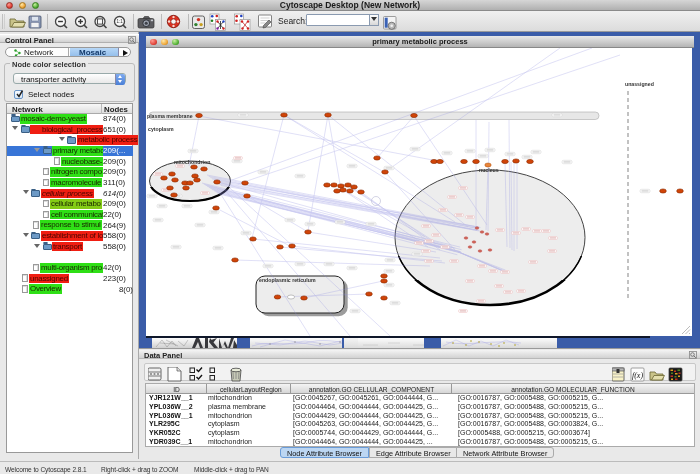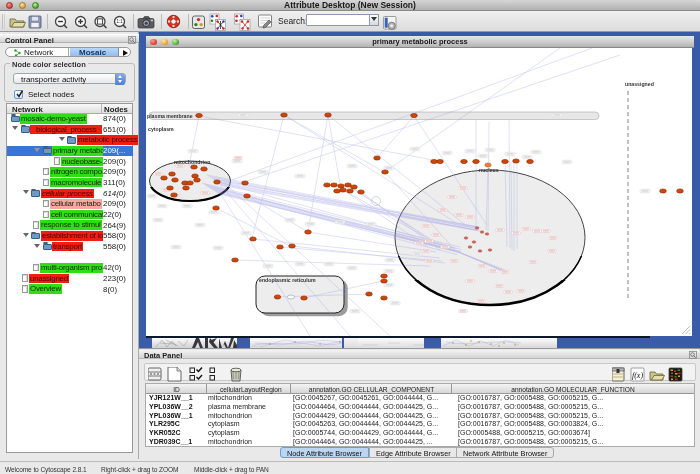--- a/index.html
+++ b/index.html
@@ -4,21 +4,21 @@
 * { margin:0; padding:0; box-sizing:border-box; }
 body { width:700px; height:474px; font-family:"Liberation Sans", sans-serif; background:#e9e9e9; position:relative; overflow:hidden; }
 .abs { position:absolute; }
 </style></head>
 <body>
 
 <div class="abs" style="left:0;top:0;width:700px;height:11px;background:linear-gradient(#d6d6d6,#b0b0b0);border-bottom:1px solid #8a8a8a;">
   <span class="abs" style="left:6px;top:2px;width:7px;height:7px;border-radius:50%;background:radial-gradient(circle at 35% 30%, #ff9a90, #e2453a 60%, #a02018);border:0.5px solid #9a3028;"></span>
   <span class="abs" style="left:19px;top:2px;width:7px;height:7px;border-radius:50%;background:radial-gradient(circle at 35% 30%, #ffe9a8, #f0a83a 60%, #b07010);border:0.5px solid #a87820;"></span>
   <span class="abs" style="left:32px;top:2px;width:7px;height:7px;border-radius:50%;background:radial-gradient(circle at 35% 30%, #c8f0a0, #58b43a 60%, #2a7010);border:0.5px solid #3a8020;"></span>
-  <div style="text-align:center;font-size:8.5px;font-weight:bold;color:#1a1a1a;line-height:11px;">Attribute Desktop (New Session)</div>
+  <div style="text-align:center;font-size:8.5px;font-weight:bold;color:#1a1a1a;line-height:11px;">Cytoscape Desktop (New Network)</div>
 </div>
 
 <div class="abs" style="left:0;top:11px;width:700px;height:21px;background:linear-gradient(#f0f0f0,#dcdcdc);border-bottom:1px solid #9a9a9a;">
 <svg width="700" height="21" viewBox="0 0 700 21" xmlns="http://www.w3.org/2000/svg" style="position:absolute;left:0;top:0">
 <line x1="2.5" y1="3" x2="2.5" y2="18" stroke="#c0c0c0"></line>
       <line x1="4.5" y1="3" x2="4.5" y2="18" stroke="#cfcfcf"></line>
 
 <g transform="translate(10,5)">
         <path d="M0 11 L0 3 L5 3 L6.5 5 L14 5 L14 11 Z" fill="#c9c389" stroke="#6b6633" stroke-width="0.8"></path>
         <path d="M1.5 11 L4 6.5 L15.5 6.5 L13 11 Z" fill="#e4dfae" stroke="#6b6633" stroke-width="0.8"></path>
@@ -184,21 +184,21 @@
 <div style="position:absolute;left:7px;top:113.6px;width:126px;height:10.65px;">
 <span style="position:absolute;left:4px;top:2.2px;width:9px;height:6.5px;background:#6d9ac6;border:0.5px solid #3a5f85;border-radius:1px;"></span>
         <span style="position:absolute;left:4px;top:0.8px;width:4.5px;height:2px;background:#6d9ac6;border:0.5px solid #3a5f85;border-radius:1px;"></span>
 <span style="position:absolute;left:13px;top:0.4px;max-width:83px;overflow:hidden;font-size:7.9px;letter-spacing:-0.25px;line-height:9.6px;background:#2fdf16;color:#1a2800;padding:0 1px;white-space:nowrap;display:inline-block;">mosaic-demo-yeast</span>
 <span style="position:absolute;left:96px;top:0.6px;width:30px;font-size:7.9px;line-height:9.6px;color:#222;">874(0)</span>
 </div>
 <div style="position:absolute;left:7px;top:124.2px;width:126px;height:10.65px;">
 <span style="position:absolute;left:5px;top:2.2px;width:0;height:0;border-left:3.4px solid transparent;border-right:3.4px solid transparent;border-top:4.6px solid #666;"></span>
 <span style="position:absolute;left:14px;top:2.2px;width:9px;height:6.5px;background:#6d9ac6;border:0.5px solid #3a5f85;border-radius:1px;"></span>
         <span style="position:absolute;left:14px;top:0.8px;width:4.5px;height:2px;background:#6d9ac6;border:0.5px solid #3a5f85;border-radius:1px;"></span>
-<span style="position:absolute;left:23px;top:0.4px;max-width:73px;overflow:hidden;font-size:7.9px;letter-spacing:-0.25px;line-height:9.6px;background:#f01e12;color:#4a0500;padding:0 6px;white-space:nowrap;display:inline-block;">biological_process</span>
+<span style="position:absolute;left:23px;top:0.4px;max-width:73px;overflow:hidden;font-size:7.9px;letter-spacing:-0.25px;line-height:9.6px;background:#f01e12;color:#4a0500;padding:0 12px;white-space:nowrap;display:inline-block;">biological_process</span>
 <span style="position:absolute;left:96px;top:0.6px;width:30px;font-size:7.9px;line-height:9.6px;color:#222;">651(0)</span>
 </div>
 <div style="position:absolute;left:7px;top:134.9px;width:126px;height:10.65px;margin-left:36px;">
 <span style="position:absolute;left:16px;top:2.2px;width:0;height:0;border-left:3.4px solid transparent;border-right:3.4px solid transparent;border-top:4.6px solid #666;"></span>
 <span style="position:absolute;left:24px;top:2.2px;width:9px;height:6.5px;background:#6d9ac6;border:0.5px solid #3a5f85;border-radius:1px;"></span>
         <span style="position:absolute;left:24px;top:0.8px;width:4.5px;height:2px;background:#6d9ac6;border:0.5px solid #3a5f85;border-radius:1px;"></span>
 <span style="position:absolute;left:34px;top:0.4px;max-width:62px;overflow:hidden;font-size:7.9px;letter-spacing:-0.25px;line-height:9.6px;background:#f01e12;color:#4a0500;padding:0 1px;white-space:nowrap;display:inline-block;">metabolic process</span>
 <span style="position:absolute;left:96px;top:0.6px;width:30px;font-size:7.9px;line-height:9.6px;color:#222;">280(0)</span>
 </div>
 <div style="position:absolute;left:7px;top:145.6px;width:126px;height:10.65px;background:#3875d7;">
@@ -225,21 +225,21 @@
 </div>
 <div style="position:absolute;left:7px;top:188.2px;width:126px;height:10.65px;font-style:italic;">
 <span style="position:absolute;left:16px;top:2.2px;width:0;height:0;border-left:3.4px solid transparent;border-right:3.4px solid transparent;border-top:4.6px solid #666;"></span>
 <span style="position:absolute;left:24px;top:2.2px;width:9px;height:6.5px;background:#6d9ac6;border:0.5px solid #3a5f85;border-radius:1px;"></span>
         <span style="position:absolute;left:24px;top:0.8px;width:4.5px;height:2px;background:#6d9ac6;border:0.5px solid #3a5f85;border-radius:1px;"></span>
 <span style="position:absolute;left:34px;top:0.4px;max-width:62px;overflow:hidden;font-size:7.9px;letter-spacing:-0.25px;line-height:9.6px;background:#f01e12;color:#4a0500;padding:0 1px;white-space:nowrap;display:inline-block;">cellular process</span>
 <span style="position:absolute;left:96px;top:0.6px;width:30px;font-size:7.9px;line-height:9.6px;color:#222;">614(0)</span>
 </div>
 <div style="position:absolute;left:7px;top:198.8px;width:126px;height:10.65px;">
 <span style="position:absolute;left:36px;top:1px;width:6px;height:7.5px;background:#fff;border:0.5px solid #9a9a9a;box-shadow:inset -1px 1px 0 #ddd;"></span>
-<span style="position:absolute;left:43px;top:0.4px;max-width:53px;overflow:hidden;font-size:7.9px;letter-spacing:-0.25px;line-height:9.6px;background:#fca5a5;color:#1a2800;padding:0 1px;white-space:nowrap;display:inline-block;">cellular metabo</span>
+<span style="position:absolute;left:43px;top:0.4px;max-width:53px;overflow:hidden;font-size:7.9px;letter-spacing:-0.25px;line-height:9.6px;background:#84cc16;color:#1a2800;padding:0 1px;white-space:nowrap;display:inline-block;">cellular metabo</span>
 <span style="position:absolute;left:96px;top:0.6px;width:30px;font-size:7.9px;line-height:9.6px;color:#222;">209(0)</span>
 </div>
 <div style="position:absolute;left:7px;top:209.5px;width:105px;height:10.65px;padding-left:32px;">
 <span style="position:absolute;left:36px;top:1px;width:6px;height:7.5px;background:#fff;border:0.5px solid #9a9a9a;box-shadow:inset -1px 1px 0 #ddd;"></span>
 <span style="position:absolute;left:43px;top:0.4px;max-width:53px;overflow:hidden;font-size:7.9px;letter-spacing:-0.25px;line-height:9.6px;background:#2fdf16;color:#1a2800;padding:0 1px;white-space:nowrap;display:inline-block;">cell communicat</span>
 <span style="position:absolute;left:96px;top:0.6px;width:30px;font-size:7.9px;line-height:9.6px;color:#222;">22(0)</span>
 </div>
 <div style="position:absolute;left:7px;top:220.1px;width:126px;height:10.65px;">
 <span style="position:absolute;left:26px;top:1px;width:6px;height:7.5px;background:#fff;border:0.5px solid #9a9a9a;box-shadow:inset -1px 1px 0 #ddd;"></span>
 <span style="position:absolute;left:33px;top:0.4px;max-width:63px;overflow:hidden;font-size:7.9px;letter-spacing:-0.25px;line-height:9.6px;background:#2fdf16;color:#1a2800;padding:0 1px;white-space:nowrap;display:inline-block;">response to stimul</span>
@@ -265,21 +265,21 @@
 <span style="position:absolute;left:96px;top:0.6px;width:30px;font-size:7.9px;line-height:9.6px;color:#222;">42(0)</span>
 </div>
 <div style="position:absolute;left:7px;top:273.4px;width:126px;height:10.65px;">
 <span style="position:absolute;left:15px;top:1px;width:6px;height:7.5px;background:#fff;border:0.5px solid #9a9a9a;box-shadow:inset -1px 1px 0 #ddd;"></span>
 <span style="position:absolute;left:22px;top:0.4px;max-width:74px;overflow:hidden;font-size:7.9px;letter-spacing:-0.25px;line-height:9.6px;background:#f01e12;color:#4a0500;padding:0 1px;white-space:nowrap;display:inline-block;">unassigned</span>
 <span style="position:absolute;left:96px;top:0.6px;width:30px;font-size:7.9px;line-height:9.6px;color:#222;">223(0)</span>
 </div>
 <div style="position:absolute;left:7px;top:284.0px;width:126px;height:10.65px;">
 <span style="position:absolute;left:15px;top:1px;width:6px;height:7.5px;background:#fff;border:0.5px solid #9a9a9a;box-shadow:inset -1px 1px 0 #ddd;"></span>
 <span style="position:absolute;left:22px;top:0.4px;max-width:74px;overflow:hidden;font-size:7.9px;letter-spacing:-0.25px;line-height:9.6px;background:#2fdf16;color:#1a2800;padding:0 1px;white-space:nowrap;display:inline-block;">Overview</span>
-<span style="position:absolute;left:96px;top:0.6px;width:30px;font-size:7.9px;line-height:9.6px;color:#222;">8(0)</span>
+<span style="position:absolute;left:96px;top:0.6px;width:30px;font-size:7.9px;line-height:9.6px;color:#222;text-align:right;">8(0)</span>
 </div>
   </div>
 </div>
 
 <div class="abs" style="left:139px;top:32px;width:561px;height:316px;background:#3a5ca8;">
 
   <div class="abs" style="left:7px;top:4px;width:504px;height:302px;background:#fff;border-bottom:2px solid #0f172a;">
     <div class="abs" style="left:0;top:0;width:548px;height:12px;background:linear-gradient(#e8e8e8,#b4b4b4);border-bottom:1px solid #888;">
       <span class="abs" style="left:4px;top:2.5px;width:6.5px;height:6.5px;border-radius:50%;background:radial-gradient(circle at 35% 30%, #ff9a90, #e2453a 60%, #a02018);"></span>
       <span class="abs" style="left:15px;top:2.5px;width:6.5px;height:6.5px;border-radius:50%;background:radial-gradient(circle at 35% 30%, #ffe9a8, #f0a83a 60%, #b07010);"></span>

